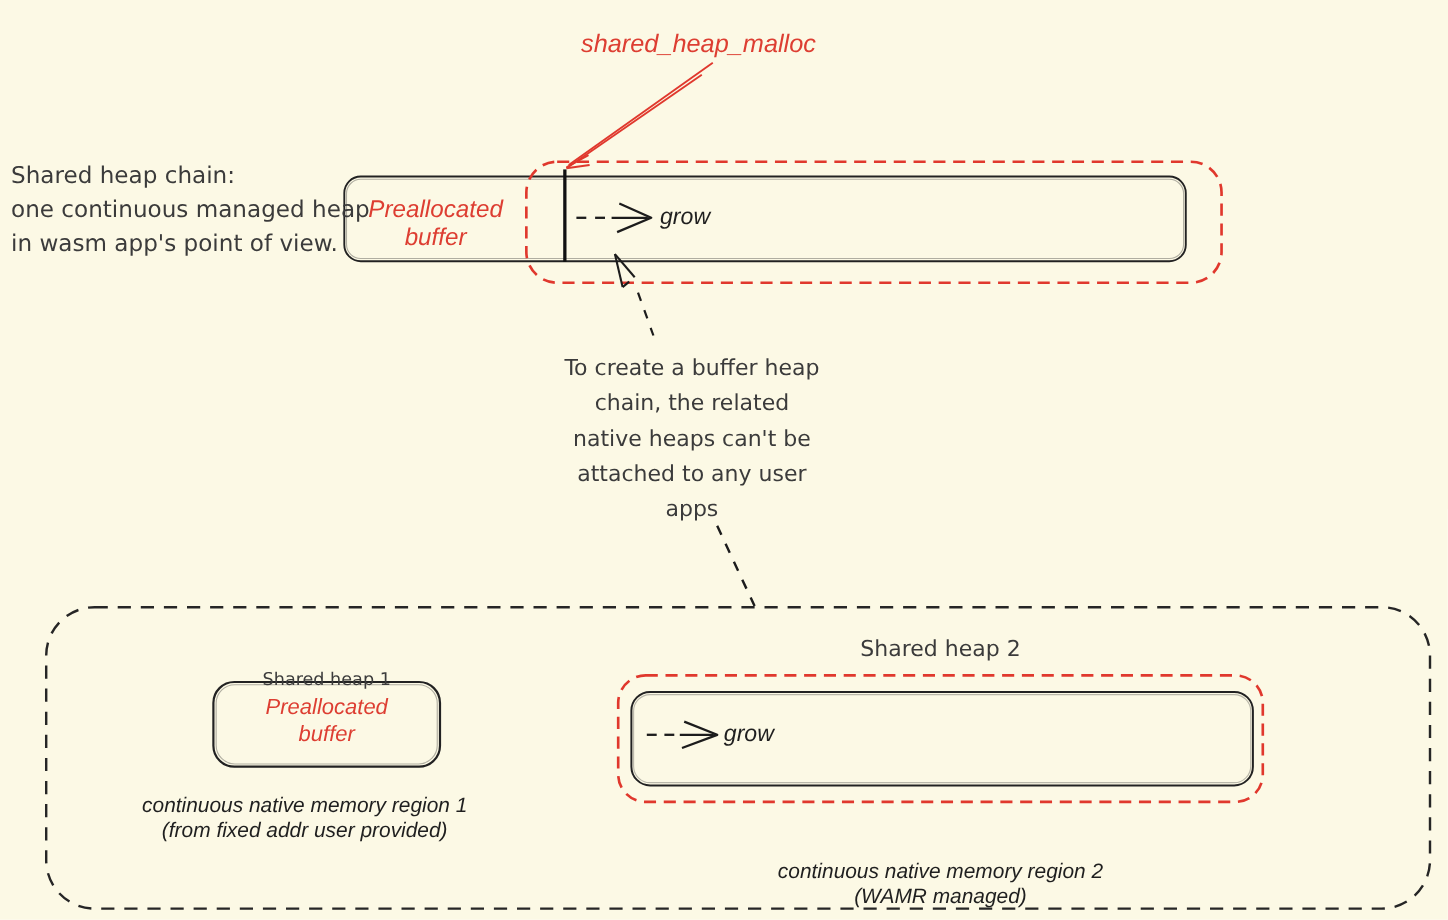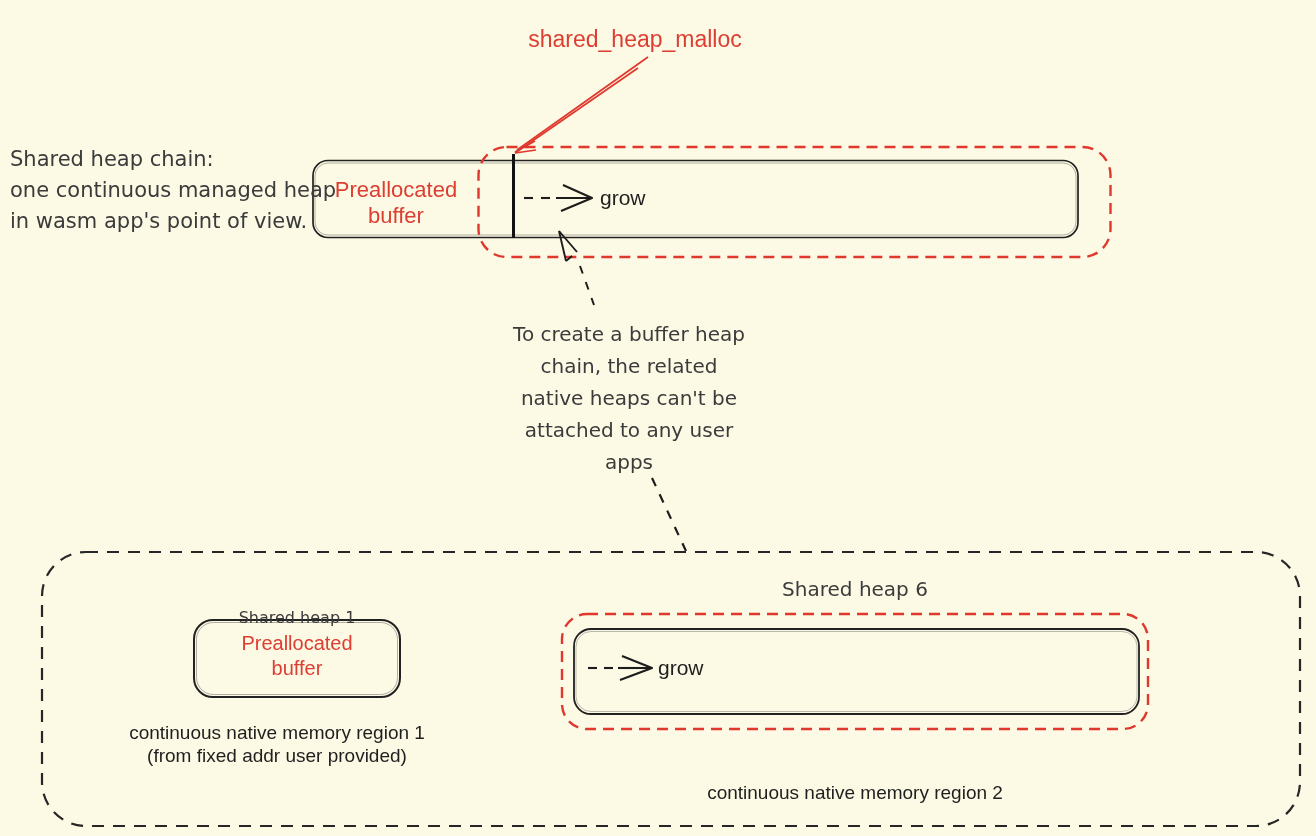--- a/index.html
+++ b/index.html
@@ -7,21 +7,21 @@
   .canvas{
     position:relative;
     width:1316px;height:836px;
     background:#FCF9E5;
     overflow:hidden;
     font-family:"Liberation Sans", sans-serif;
   }
   .svg-layer{position:absolute;left:0;top:0;z-index:1;}
   .txt{position:absolute;z-index:2;white-space:nowrap;}
   .handfont{font-family:"DejaVu Sans", sans-serif;color:#3B3B3B;}
-  .arial{font-family:"Liberation Sans", sans-serif;color:#1F1F1F;}
+  .arial{font-family:"Liberation Sans", sans-serif;color:#1F1F1F;font-style:italic;}
   .red{color:#DD3E32;}
   .center{text-align:center;}
 
   .malloc-label{left:510px;top:26px;width:250px;font-size:23px;letter-spacing:0px;}
   .chain-note{left:10px;top:144px;font-size:21px;line-height:31px;}
   .bar-label{left:326px;top:177px;width:140px;font-size:22px;line-height:26px;white-space:normal;}
   .grow1-label{left:600px;top:186px;font-size:21px;}
   .creation-note{left:489px;top:318px;width:280px;font-size:20px;line-height:32px;}
   .heap1-title{left:190px;top:608px;width:214px;font-size:16px;}
   .box1-label{left:231px;top:631px;width:132px;font-size:20px;line-height:25px;white-space:normal;}
@@ -107,21 +107,22 @@
 
   <div class="txt handfont center heap1-title">Shared heap 1</div>
 
   <div class="txt arial red center box1-label">Preallocated buffer</div>
 
   <div class="txt arial center caption1">
     <div>continuous native memory region 1</div>
     <div>(from fixed addr user provided)</div>
   </div>
 
-  <div class="txt handfont center heap2-title">Shared heap 6</div>
+  <div class="txt handfont center heap2-title">Shared heap 2</div>
 
   <div class="txt arial grow2-label">grow</div>
 
   <div class="txt arial center caption2">
     <div>continuous native memory region 2</div>
+    <div>(WAMR managed)</div>
   </div>
 
 </div>
 
 </body></html>

